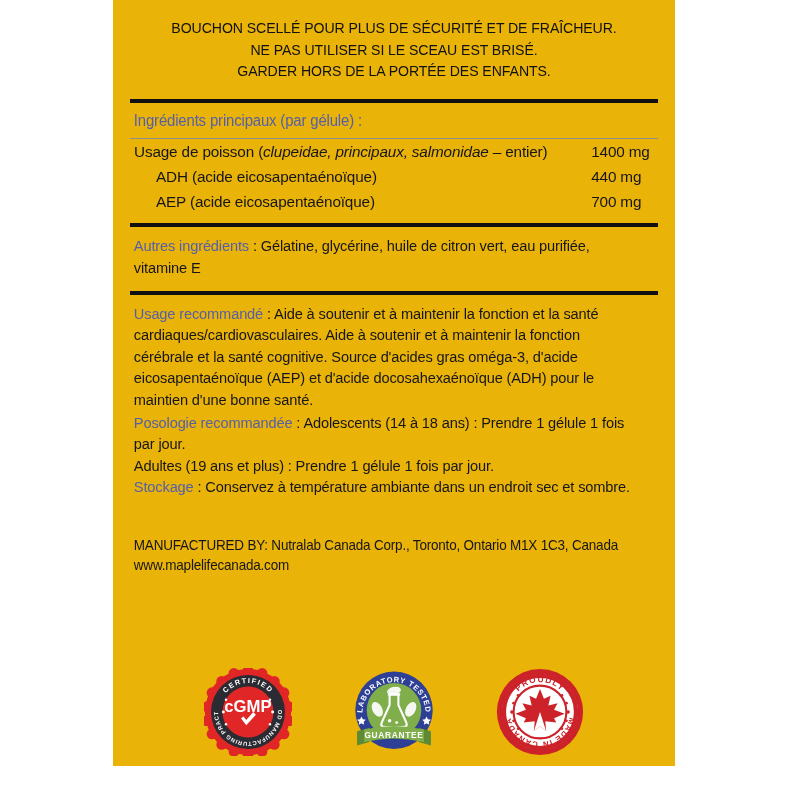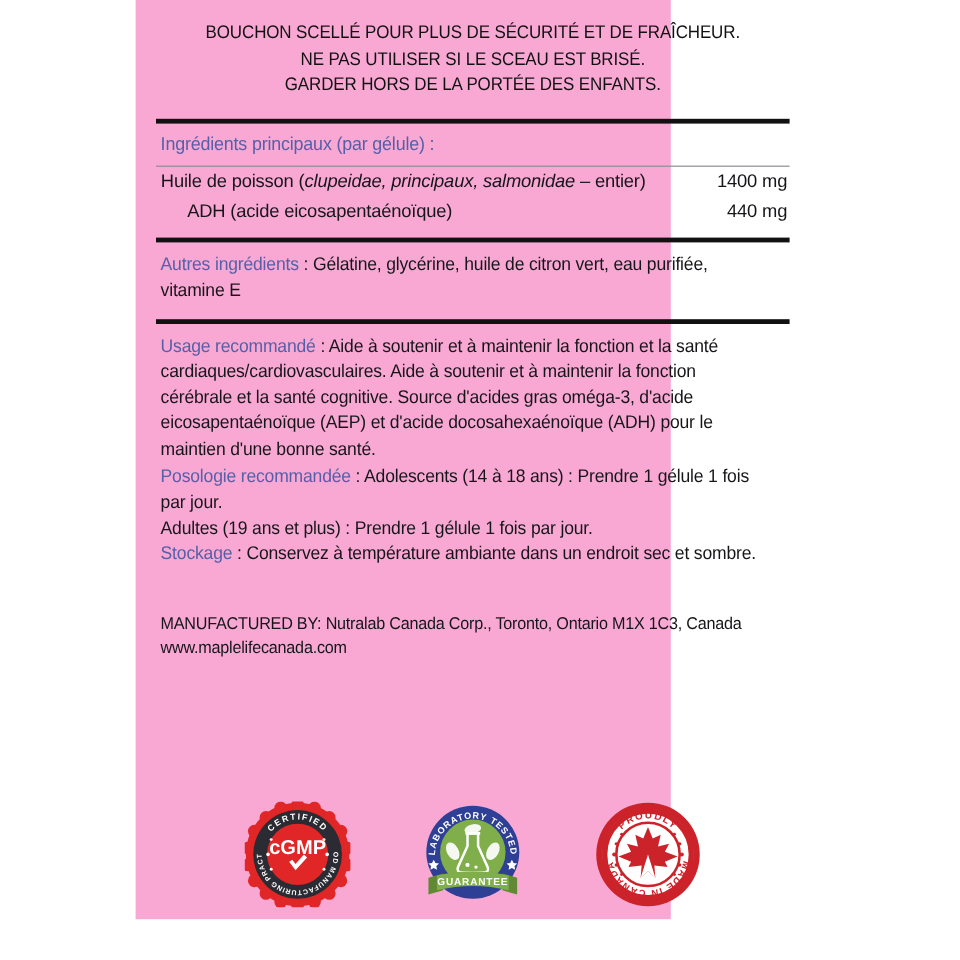--- a/index.html
+++ b/index.html
@@ -5,22 +5,22 @@
   * { box-sizing: border-box; margin: 0; padding: 0; }
   html, body {
     width: 800px; height: 800px;
     background: #ffffff;
     font-family: "Liberation Sans", sans-serif;
     overflow: hidden;
   }
   .label-panel {
     position: absolute;
     left: 113px; top: 0px;
-    width: 446px; height: 766px;
-    background: #f9a8d4;
+    width: 562px; height: 766px;
+    background: #eab308;
   }
   .inner {
     position: absolute;
     left: 17px; top: 0;
     width: 528px;
   }
 
   
   .warning {
     text-align: center;
@@ -55,21 +55,21 @@
   .sect-title { padding: 7px 0 6px 4px; font-size: 15.6px; }
   .ing-table { width: 100%; border-collapse: collapse; }
   .ing-table td {
     padding: 3.5px 0 3.5px 0;
     vertical-align: top;
     font-size: 15.3px;
     color: #16161a;
     letter-spacing: -0.15px;
   }
   .ing-table td.name { padding-left: 4px; }
-  .ing-table td.amt  { text-align: right; white-space: nowrap; padding-right: 2px; margin-left: 40px; }
+  .ing-table td.amt  { text-align: left; white-space: nowrap; padding-right: 2px; margin-left: 40px; }
   .ind-1 { padding-left: 26px !important; }
   .gap-sm { height: 9px; }
   .gap-md { height: 13px; }
 
   .para { padding: 8px 2px 0 4px; }
   .para p { margin-bottom: 0; }
 
   .mfg {
     padding: 0 2px 0 4px;
     font-size: 14.2px;
@@ -107,26 +107,30 @@
 
     <div style="height:17px"></div>
 
     <div class="rule-thick"></div>
     <div class="blk sect-title hd">Ingrédients principaux (par gélule) :</div>
     <div class="rule-thin"></div>
 
     <table class="ing-table">
       <tbody>
         <tr>
-          <td class="name"><span>Huile de poisson (</span><span class="it">clupeidae, principaux, salmonidae</span><span> – entier)</span></td>
+          <td class="name"><span>Usage de poisson (</span><span class="it">clupeidae, principaux, salmonidae</span><span> – entier)</span></td>
           <td class="amt">1400 mg</td>
         </tr>
         <tr>
           <td class="name ind-1">ADH (acide eicosapentaénoïque)</td>
           <td class="amt">440 mg</td>
+        </tr>
+        <tr>
+          <td class="name ind-1">AEP (acide eicosapentaénoïque)</td>
+          <td class="amt">700 mg</td>
         </tr>
       </tbody>
     </table>
 
     <div class="gap-sm"></div>
     <div class="rule-thick"></div>
 
     <div class="blk para">
       <p><span class="hd">Autres ingrédients</span><span> : </span><span>Gélatine, glycérine, huile de citron vert, eau purifiée, vitamine E</span></p>
     </div>

